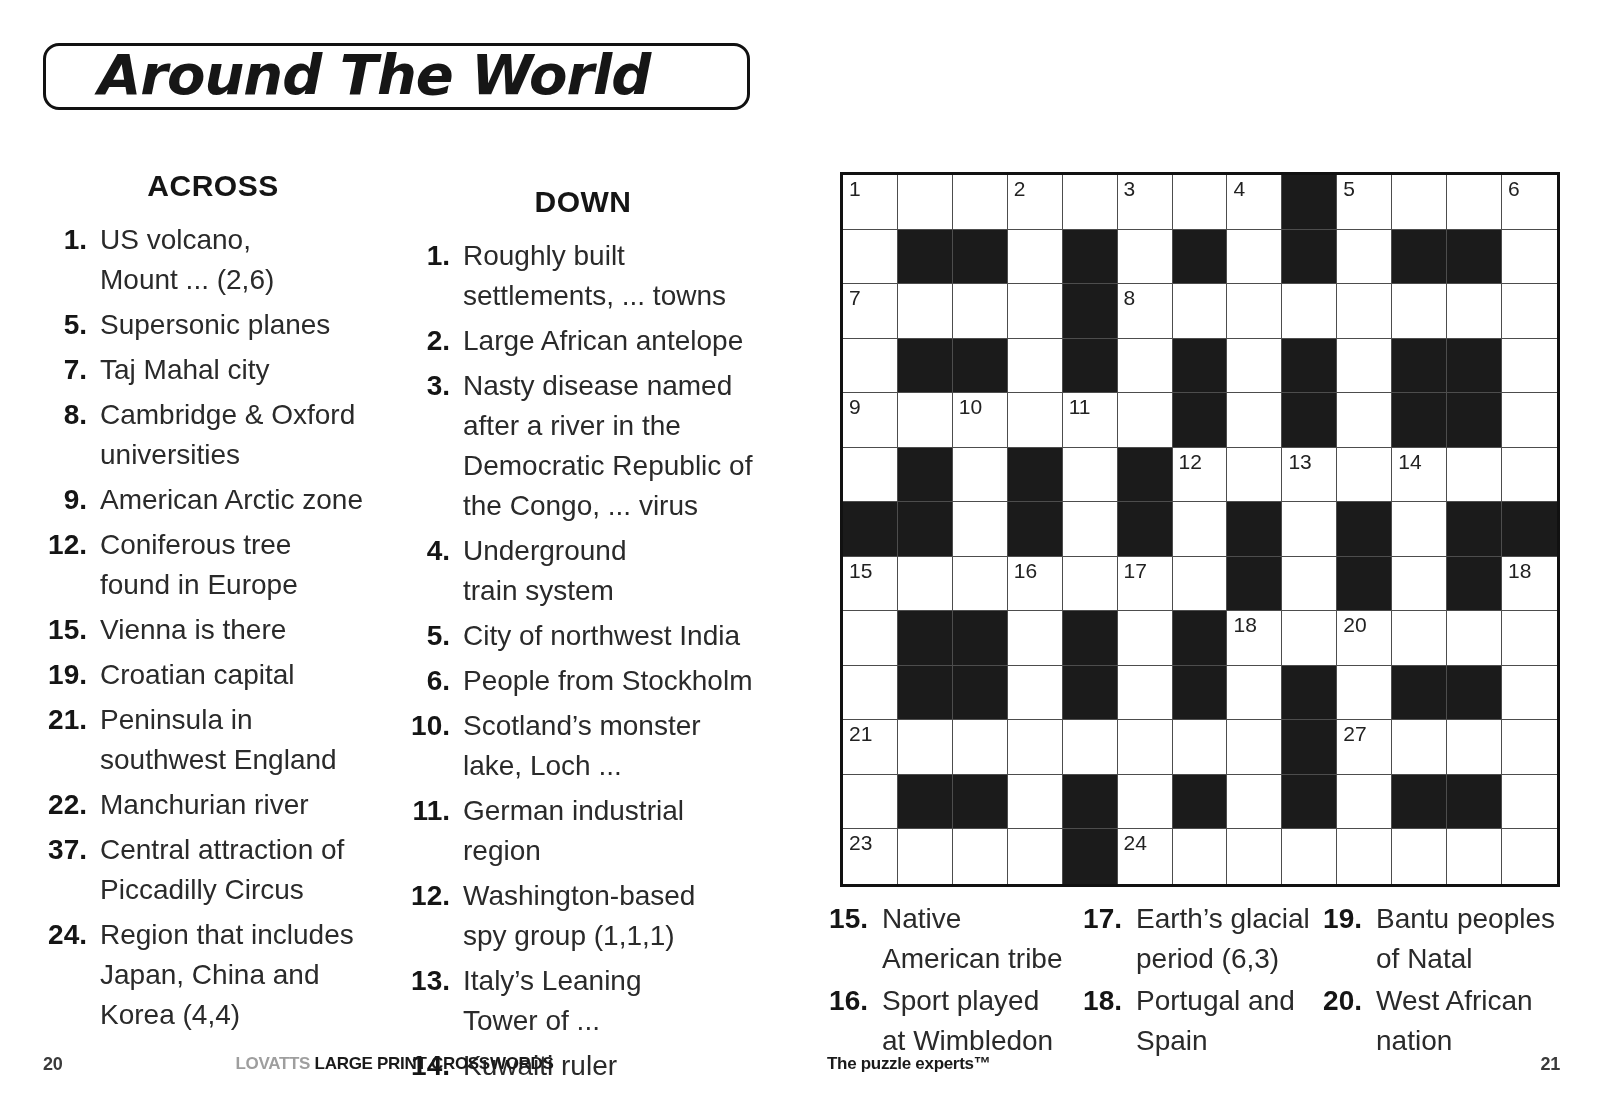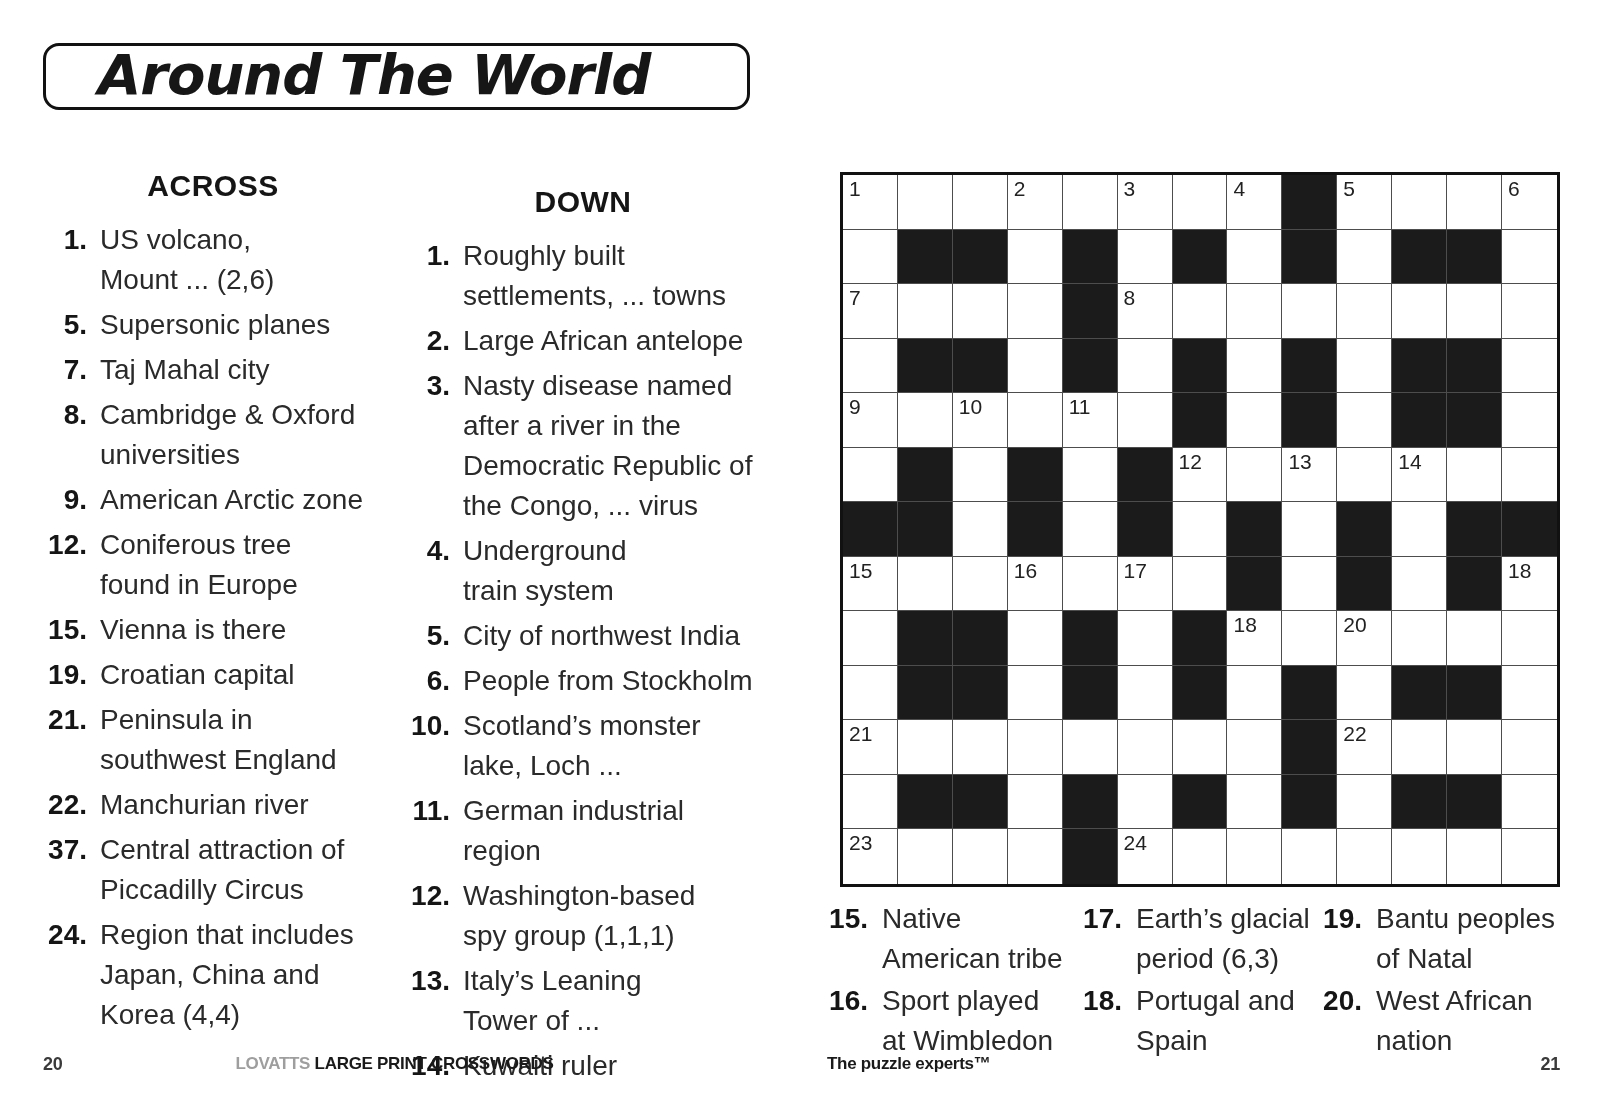--- a/index.html
+++ b/index.html
@@ -411,21 +411,21 @@
     </div>
     <div class="cell"></div>
     <div class="cell"></div>
     <div class="cell"></div>
     <div class="cell"></div>
     <div class="cell"></div>
     <div class="cell"></div>
     <div class="cell"></div>
     <div class="cell black" style="background: rgb(27, 27, 27);"></div>
     <div class="cell">
-      <span class="cell-num">22</span>
+      <span class="cell-num">27</span>
     </div>
     <div class="cell"></div>
     <div class="cell"></div>
     <div class="cell no-r"></div>
     <div class="cell"></div>
     <div class="cell black" style="background: rgb(27, 27, 27);"></div>
     <div class="cell black" style="background: rgb(27, 27, 27);"></div>
     <div class="cell"></div>
     <div class="cell black" style="background: rgb(27, 27, 27);"></div>
     <div class="cell"></div>

